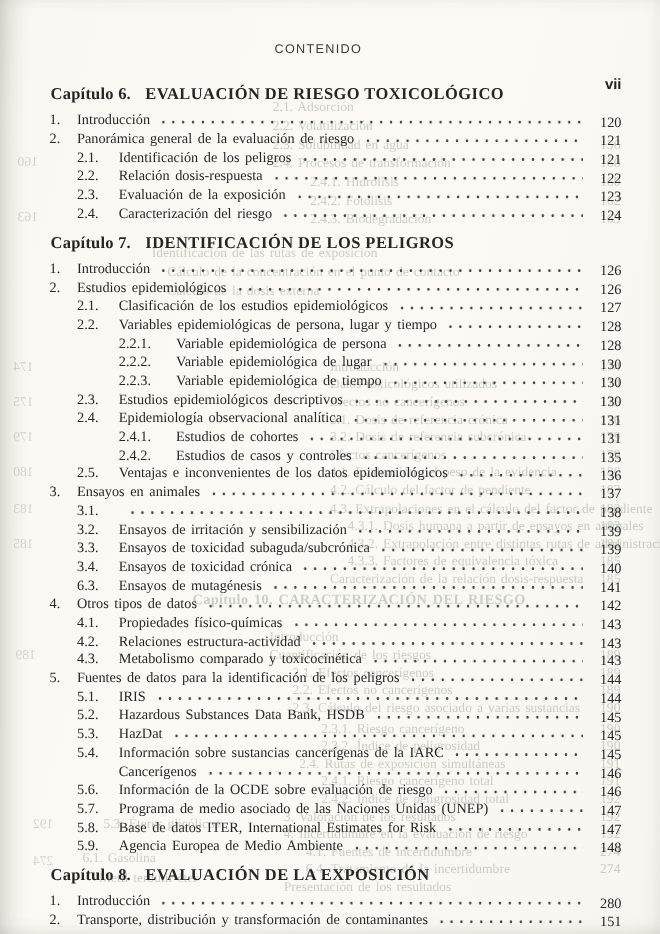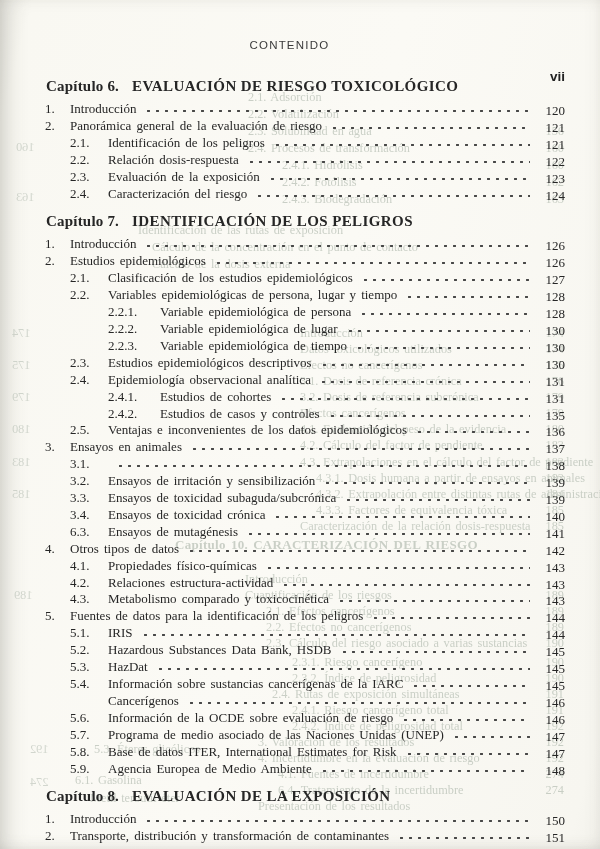--- a/index.html
+++ b/index.html
@@ -340,21 +340,21 @@
           <span class="num">5.9.</span>
           <span class="txt">Agencia Europea de Medio Ambiente</span>
           <span class="leader"></span>
           <span class="pg">148</span>
         </div>
         <div class="chapter"><span class="ch-label">Capítulo 8.</span><span class="ch-title">EVALUACIÓN DE LA EXPOSICIÓN</span></div>
         <div class="row lvl1">
           <span class="num">1.</span>
           <span class="txt">Introducción</span>
           <span class="leader"></span>
-          <span class="pg">150</span>
+          <span class="pg">280</span>
         </div>
         <div class="row lvl1">
           <span class="num">2.</span>
           <span class="txt">Transporte, distribución y transformación de contaminantes</span>
           <span class="leader"></span>
           <span class="pg">151</span>
         </div>
       </div>
   </div>
 </div>

